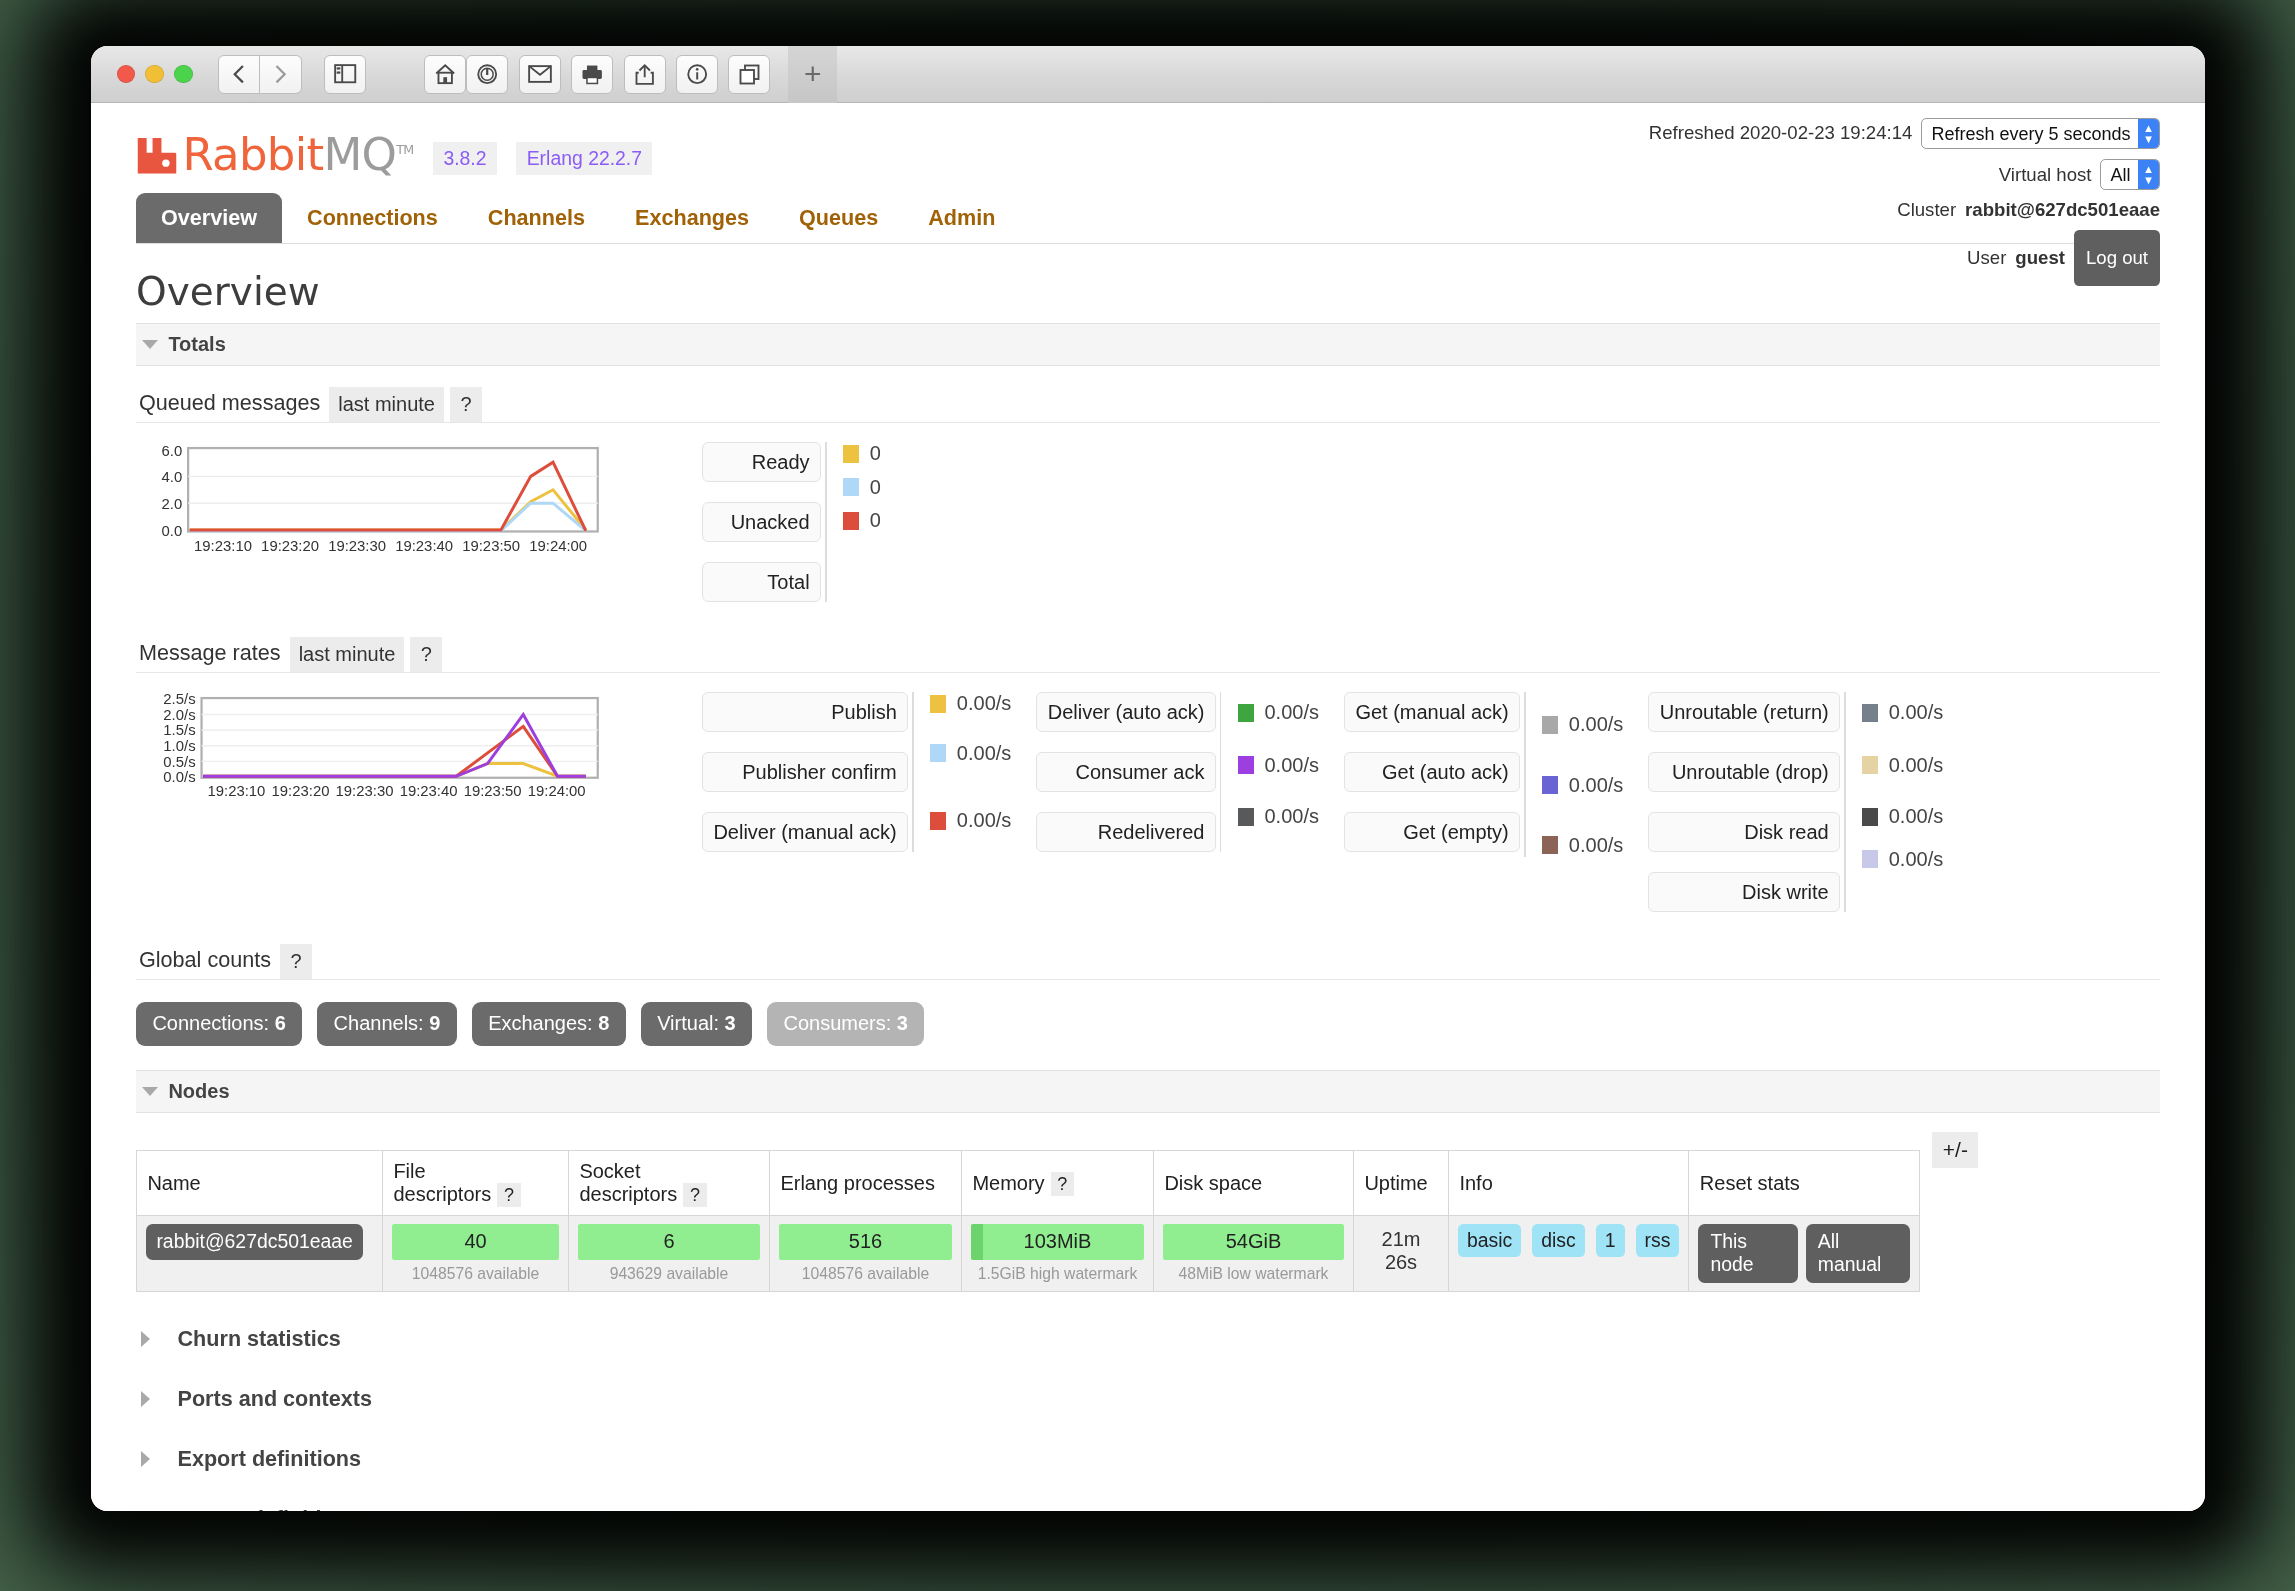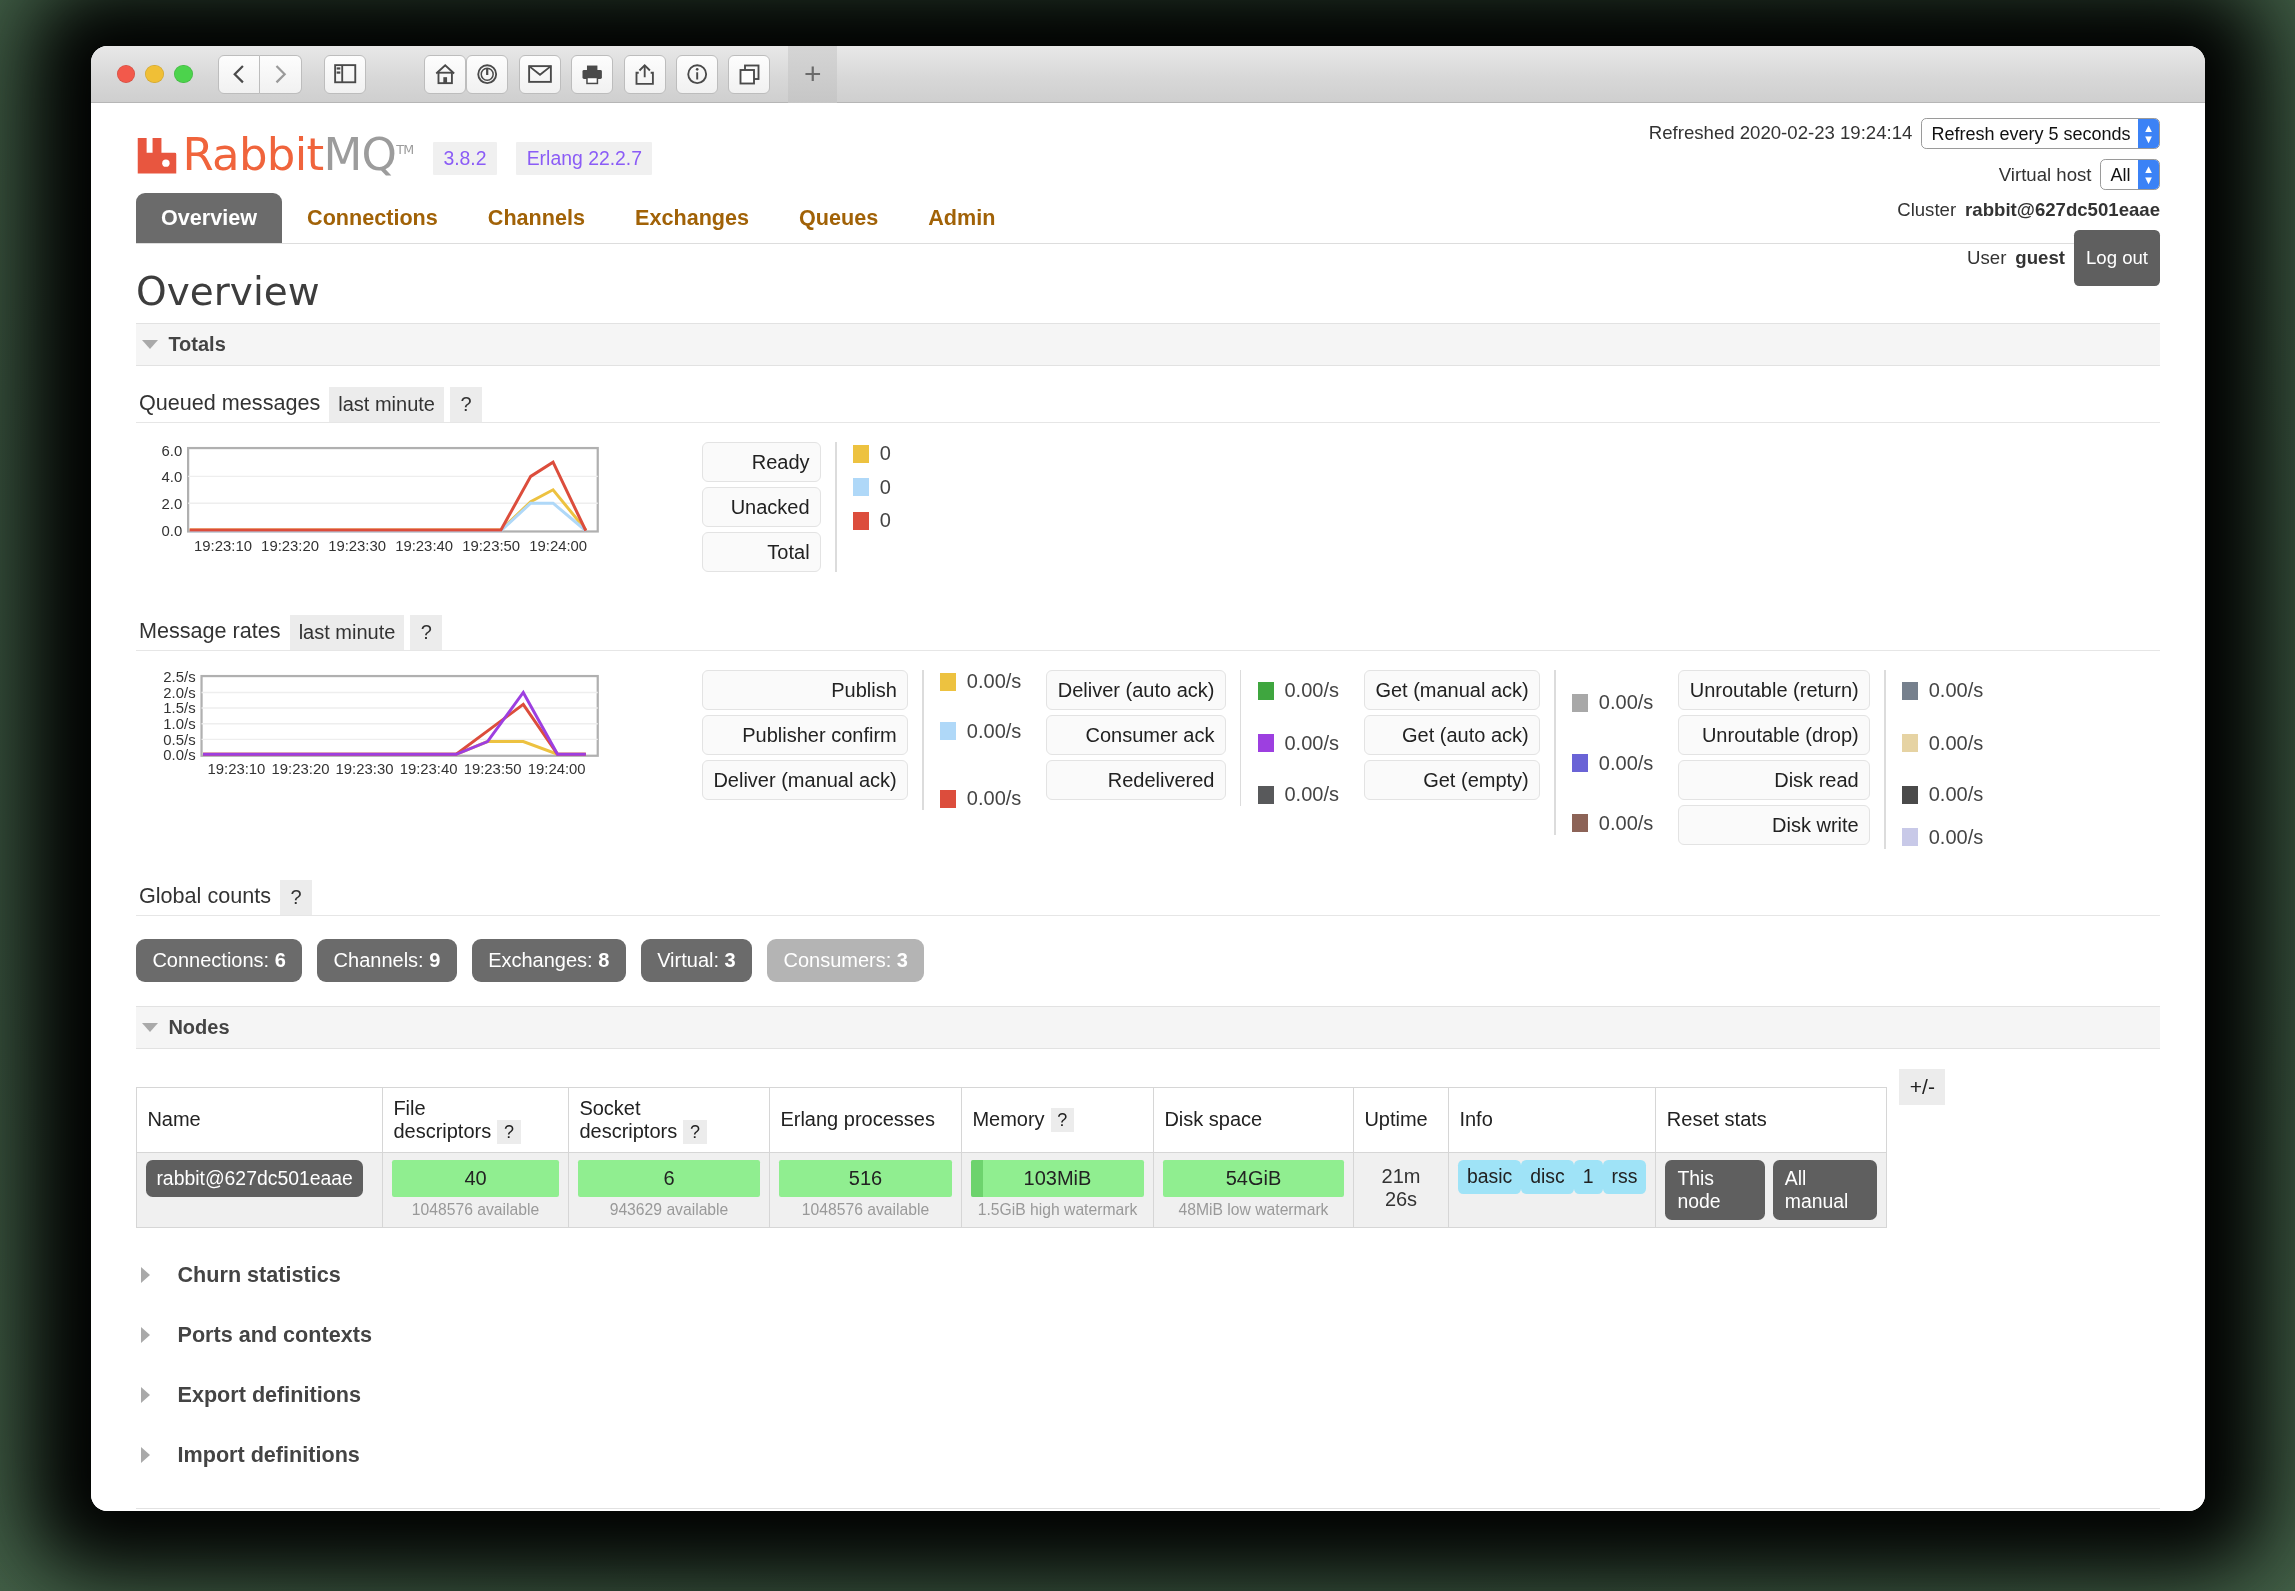--- a/index.html
+++ b/index.html
@@ -146,21 +146,21 @@
   .subhead .qm  { font-size: 20px; color: #333; background: #ececec; padding: 6px 10.4px; margin-left: 6px; }
 
   .chartrow { display: flex; align-items: flex-start; margin: 19.4px 0 0 0; }
 
   .chartbox { width: 566px; }
   .chart-svg { display: block; }
 
   .legend-sep { width: 1.5px; background: #dcdcdc; align-self: stretch; margin: 0 0px; }
 
   .lgroup { display: flex; align-items: flex-start; }
-  .lnames { display: flex; flex-direction: column; gap: 5px; padding-right: 14px; }
+  .lnames { display: flex; flex-direction: column; gap: 20px; padding-right: 4px; }
   .lname {
     border: 0.7px solid #e3e3e3; border-radius: 6px; background: #fafafa;
     font-size: 20px; color: #222; text-align: right;
     padding: 7.5px 10.4px; min-width: 119px;
   }
   .lvals { display: flex; flex-direction: column; gap: 10.4px; padding-left: 16.4px; }
   .lval { display: flex; align-items: center; gap: 10.4px; font-size: 20px; color: #444; }
   .swatch { width: 16.4px; height: 18px; display: inline-block; }
 
   .counts { display: flex; gap: 15px; margin: 22.4px 0 7.5px 0; }
@@ -182,21 +182,21 @@
   }
   .nodename { background: #5f5f5f; color: #fff; border-radius: 6.7px; padding: 6.7px 10.4px; font-size: 19.4px; display: inline-block; }
   .gauge {
     background: #90ee90; border-radius: 2.2px; padding: 6.7px 0; font-size: 20px; color: #222;
     text-align: center; position: relative; overflow: hidden;
   }
   .gauge .fill { position: absolute; left: 0; top: 0; bottom: 0; background: #6dd36d; }
   .gauge span { position: relative; }
   .subtext { font-size: 15.7px; color: #999; text-align: center; padding-top: 4.5px; }
   .uptime { font-size: 20px; color: #333; text-align: center; padding-top: 4.5px; }
-  .infochips { display: flex; gap: 0; }
+  .infochips { display: flex; gap: 11px; }
   .chip { background: #9fe3f7; border-radius: 5.2px; padding: 5.2px 9px; font-size: 19.4px; color: #222; }
   .resetbtns { display: flex; gap: 7.5px; }
   .dkbtn { background: #5f5f5f; color: #fff; border-radius: 6.7px; padding: 6.7px 12px; font-size: 19.4px; }
   .plusminus { background: #ececec; font-size: 21px; color: #222; padding: 6px 10.4px; align-self: flex-start; margin-left: 12px; }
 
   .collapsed { display: flex; align-items: center; gap: 28px; margin: 34px 0 0 4.5px; }
   .collapsed .lbl { font-size: 21.6px; font-weight: bold; color: #444; }
 
   .footer {
     border-top: 1.5px solid #e2e2e2; margin-top: 40px; padding-top: 16.4px;

